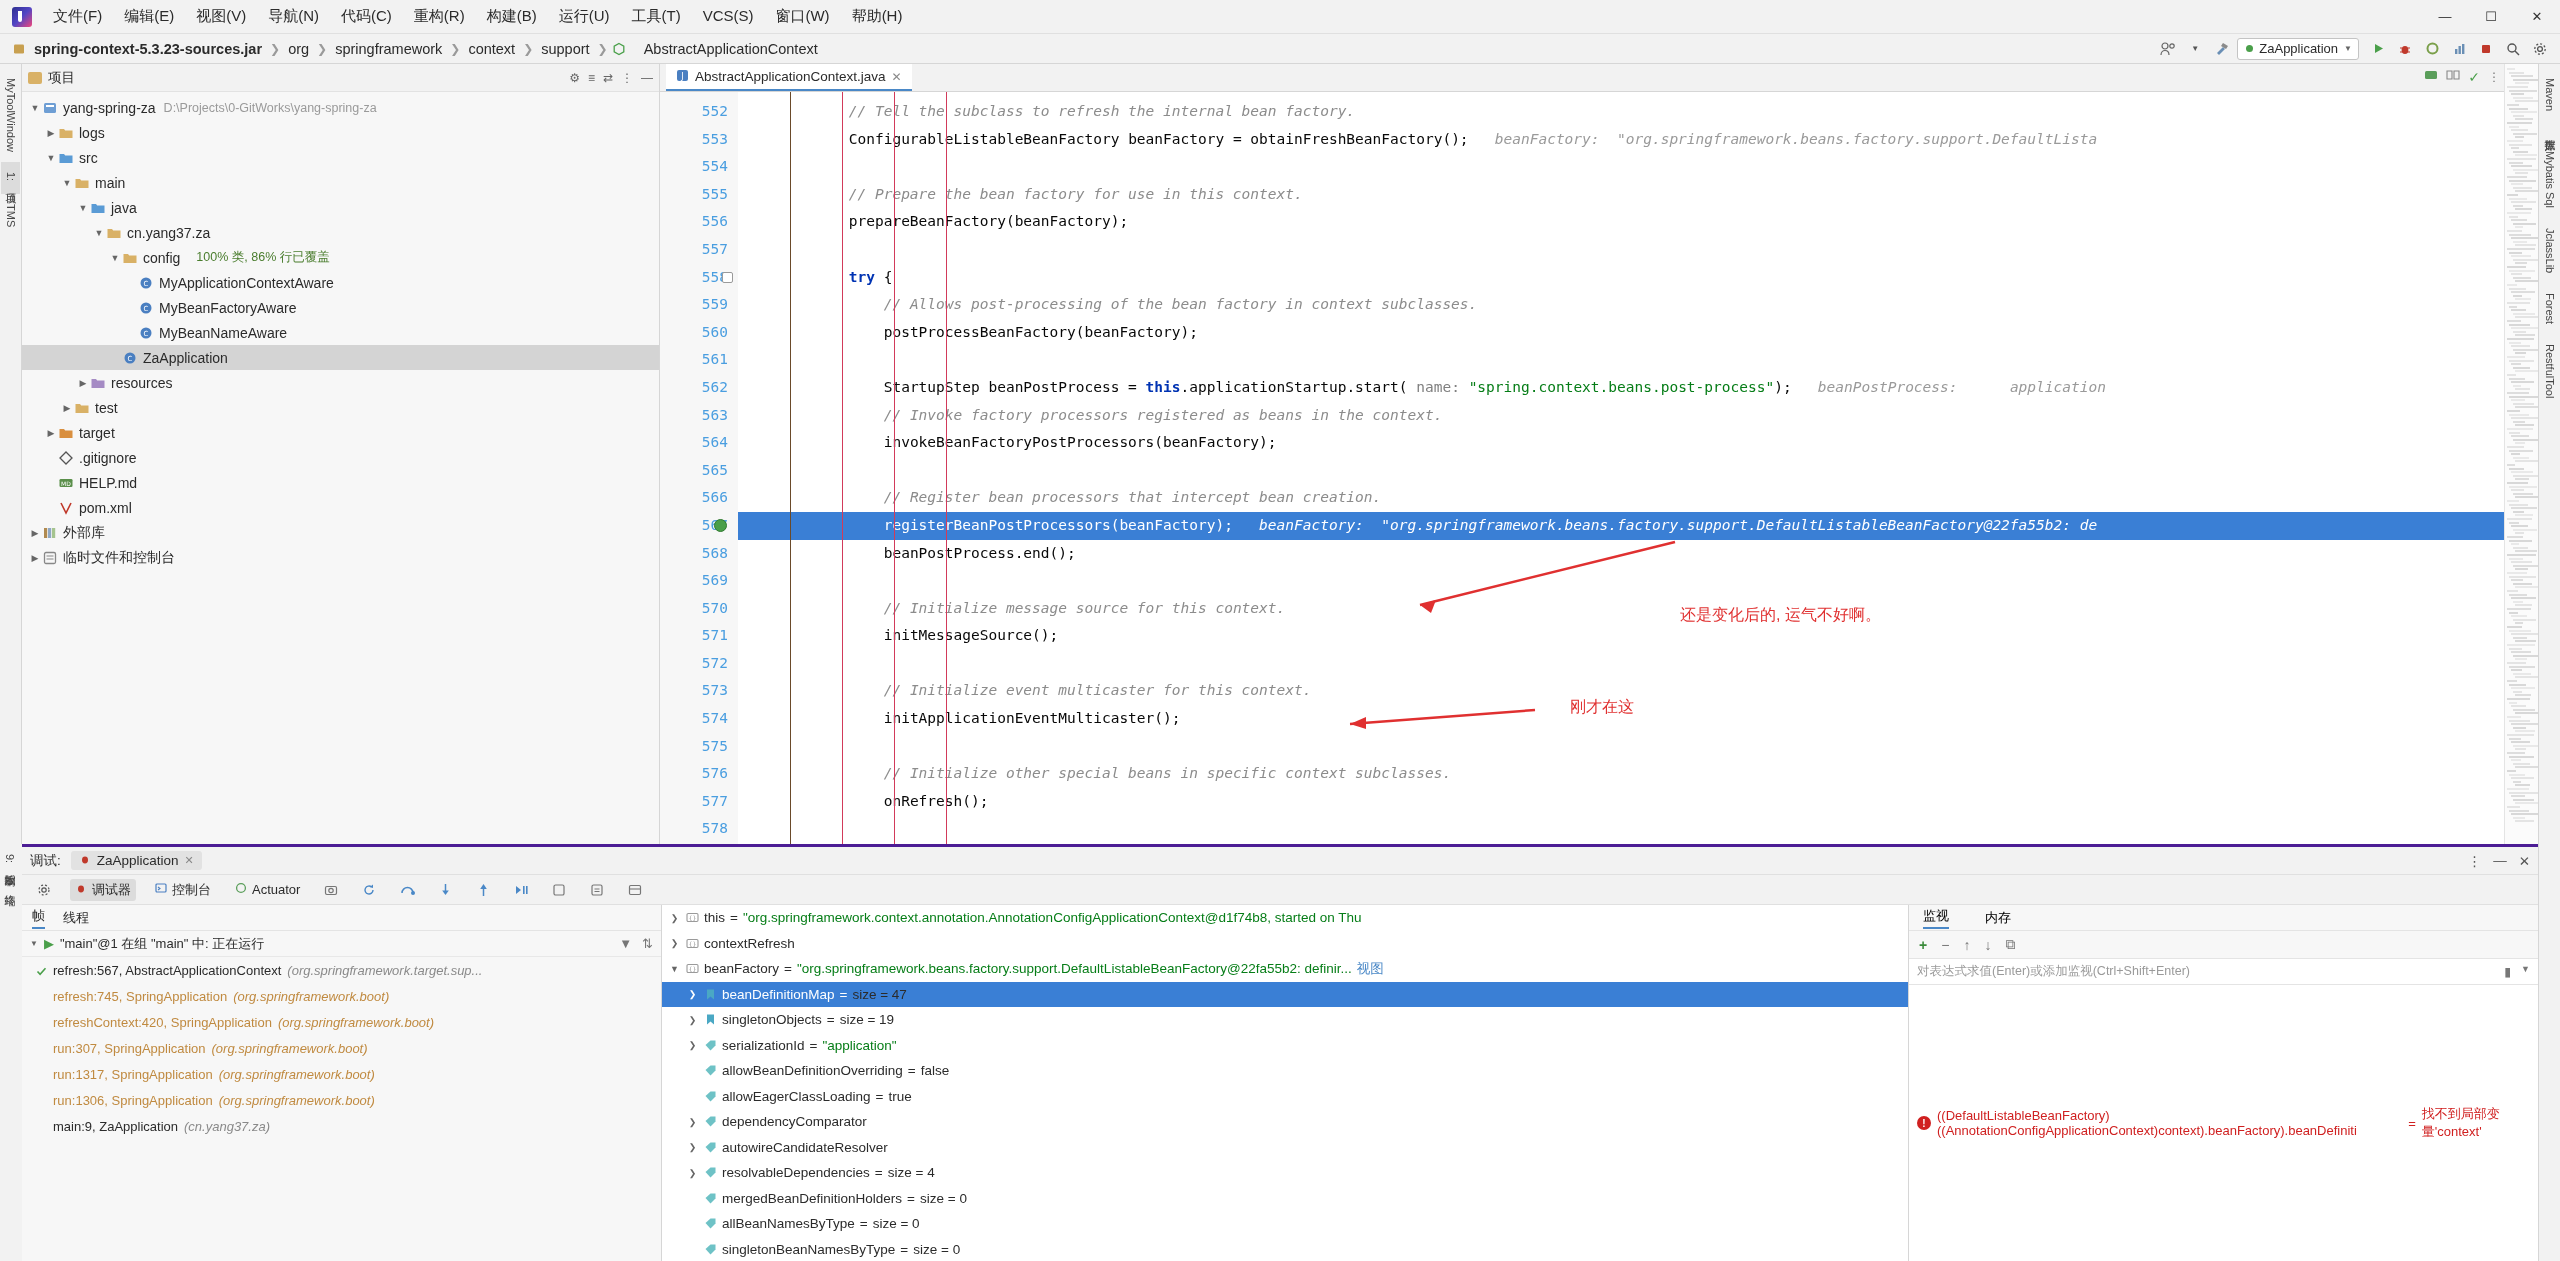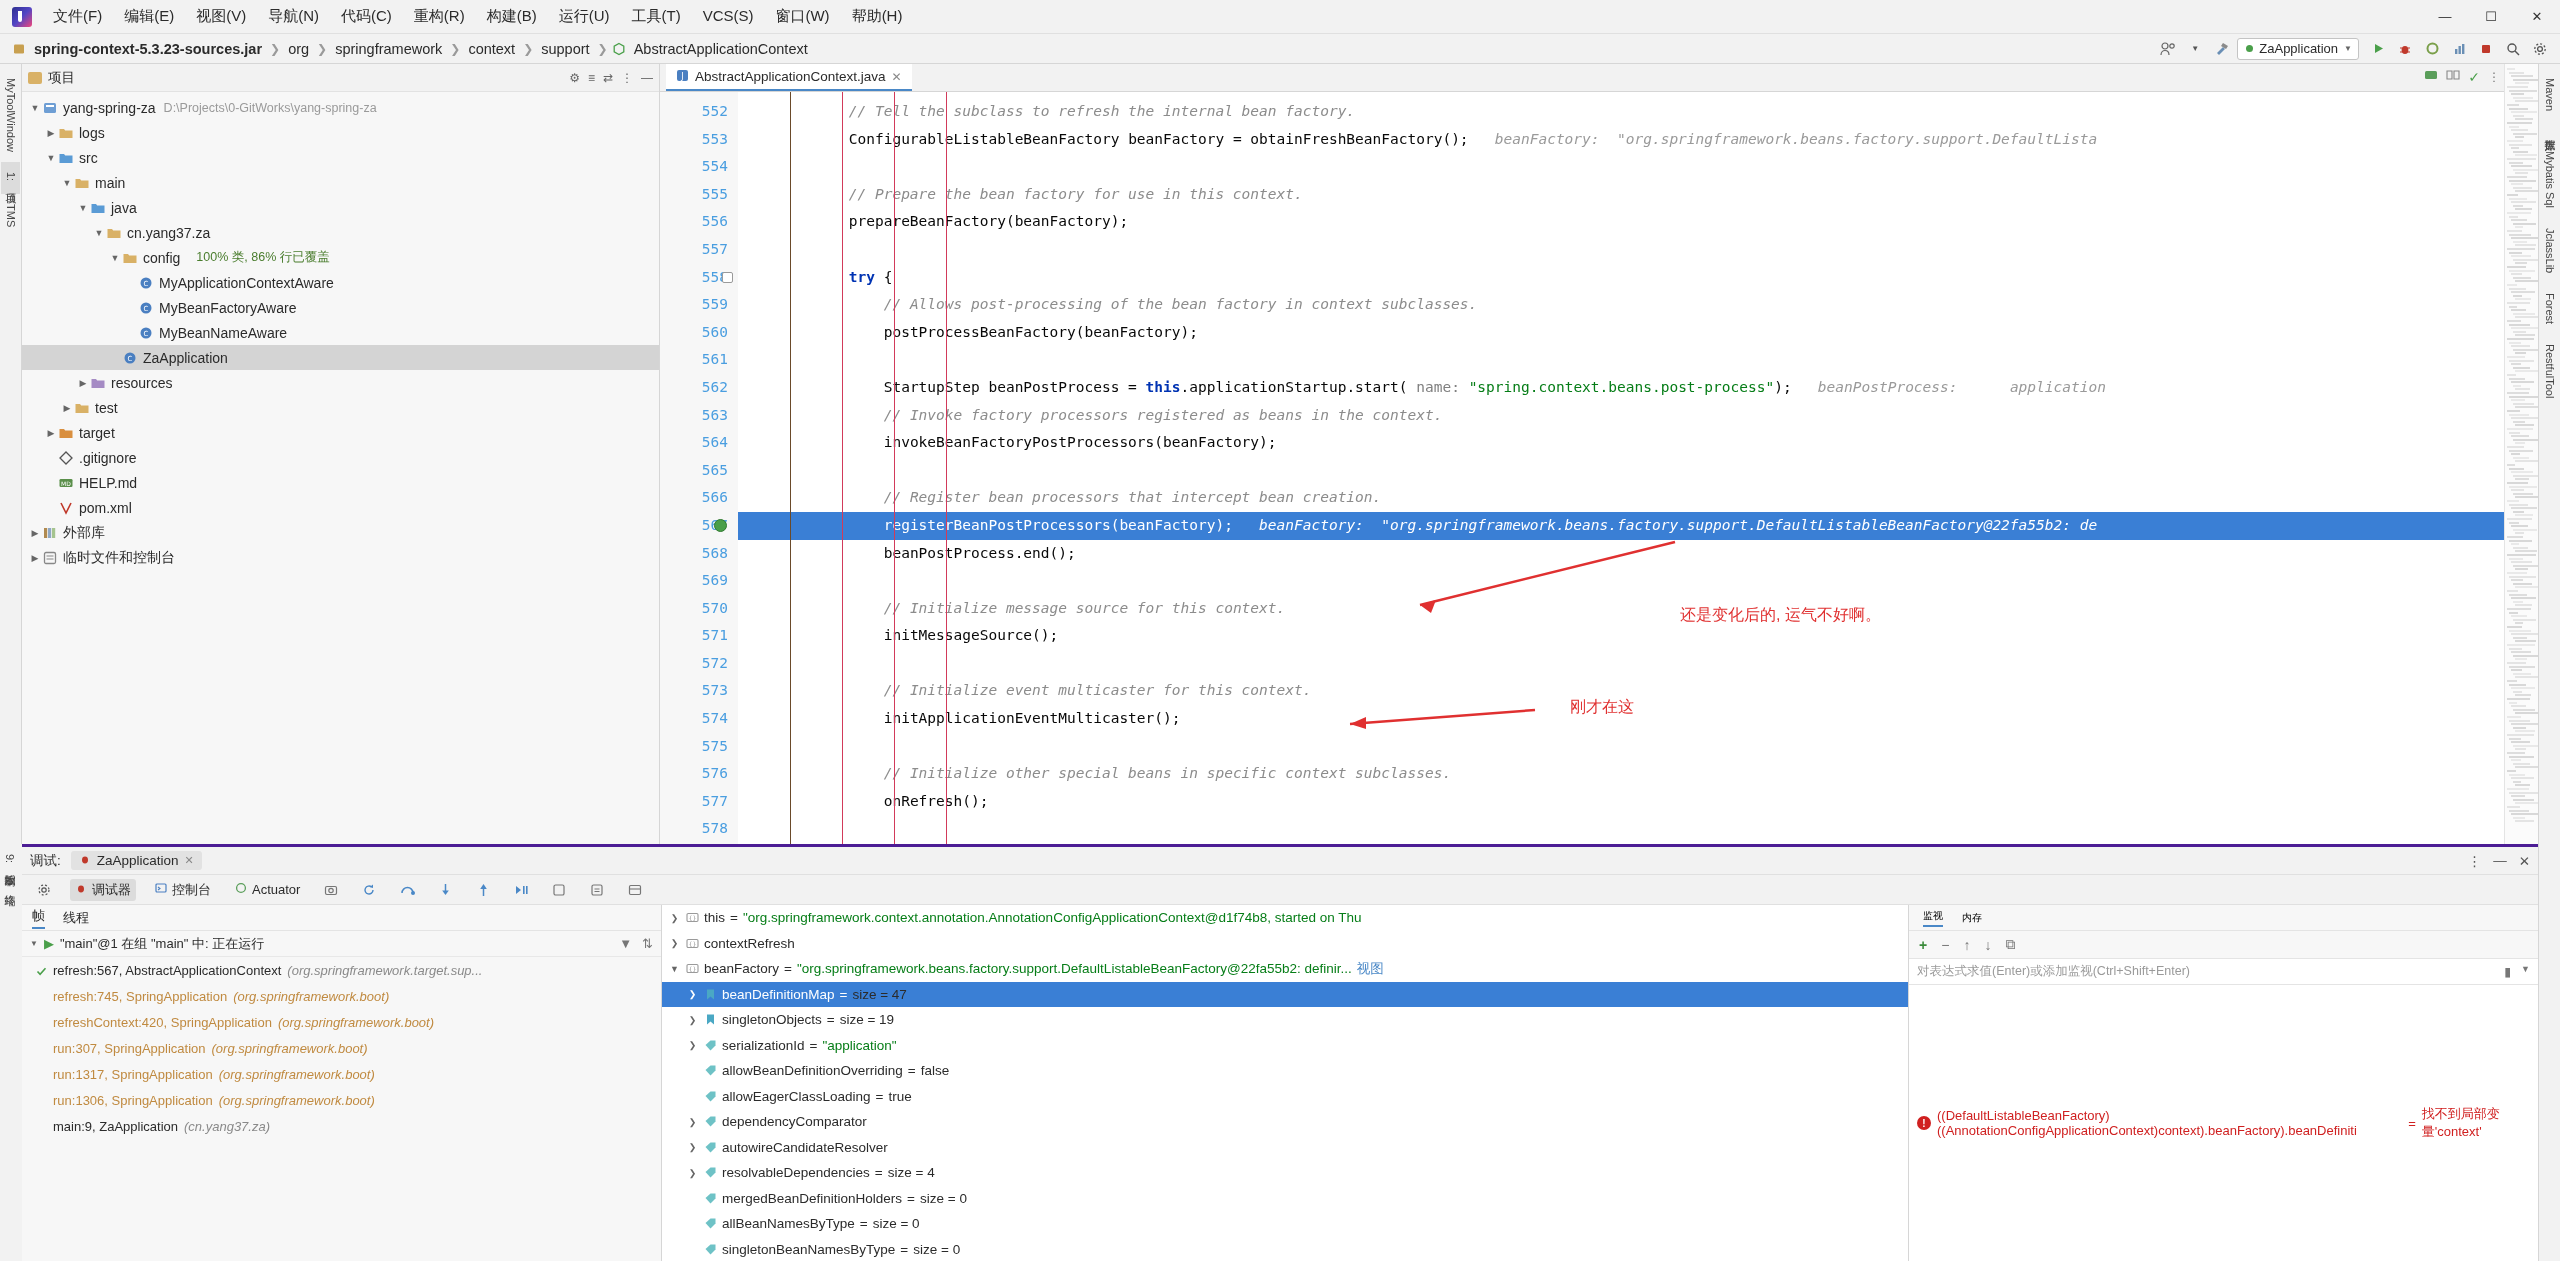--- a/index.html
+++ b/index.html
@@ -259,22 +259,22 @@
   .vname { color: #2b2b2b; }
   .var-row.sel .vname { color: #fff; }
   .vval { color: #2b2b2b; }
   .vstr { color: #067d17; }
 
   #watch-col {
     width: 630px; border-left: 1px solid #d6d6d6; background: #f7f7f7;
     display: flex; flex-direction: column;
   }
   #watch-tabs {
-    height: 26px; display: flex; align-items: center; gap: 19px;
-    padding: 0 14px; font-size: 10px; border-bottom: 1px solid #e4e4e4;
+    height: 26px; display: flex; align-items: center; gap: 36px;
+    padding: 0 14px; font-size: 13px; border-bottom: 1px solid #e4e4e4;
   }
   #watch-tabs .wt.sel { border-bottom: 2px solid #4a88c7; padding-bottom: 2px; }
   #watch-toolbar {
     height: 28px; display: flex; align-items: center; gap: 14px;
     padding: 0 10px; font-size: 14px; color: #4a4a4a; border-bottom: 1px solid #e4e4e4;
   }
   #watch-input {
     height: 26px; display: flex; align-items: center;
     padding: 0 8px; font-size: 12.5px; color: #9a9a9a;
     background: #fff; border-bottom: 1px solid #e4e4e4;
@@ -342,21 +342,21 @@
       </span>
       <span class="crumb-sep">❯</span>
       <span style="display: flex; align-items: center;">
         <span class="crumb">context</span>
       </span>
       <span class="crumb-sep">❯</span>
       <span style="display: flex; align-items: center;">
         <span class="crumb">support</span>
       </span>
       <span class="crumb-sep">❯</span>
-      <span style="display: flex; align-items: center;">
+      <span style="display: flex; align-items: center; gap: 10px;">
         <span class="crumb-icon"><svg width="14" height="14" viewBox="0 0 14 14">
             <path d="M7 1.5l4.8 2.6v5.8L7 12.5 2.2 9.9V4.1z" fill="none" stroke="#4aa04a" stroke-width="1.3"></path>
           </svg></span>
         <span class="crumb">AbstractApplicationContext</span>
       </span>
     </div>
   <div id="tb-right">
     <div class="tb-ico">
       <svg width="16" height="14" viewBox="0 0 16 14">
           <circle cx="5" cy="4" r="3" fill="none" stroke="#666" stroke-width="1.2"></circle>

